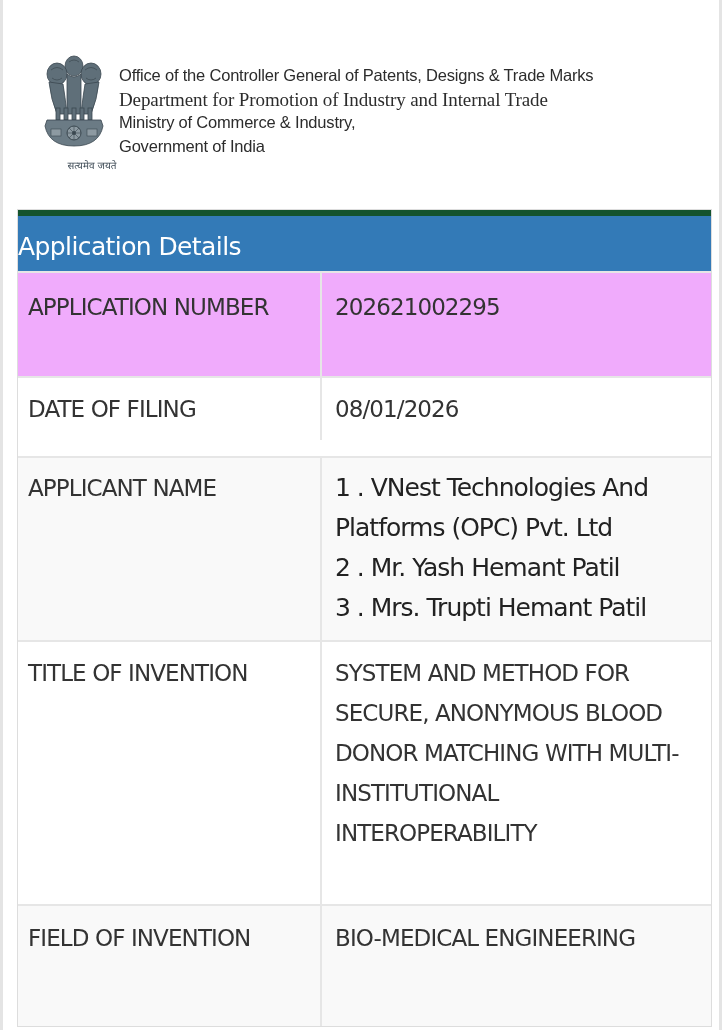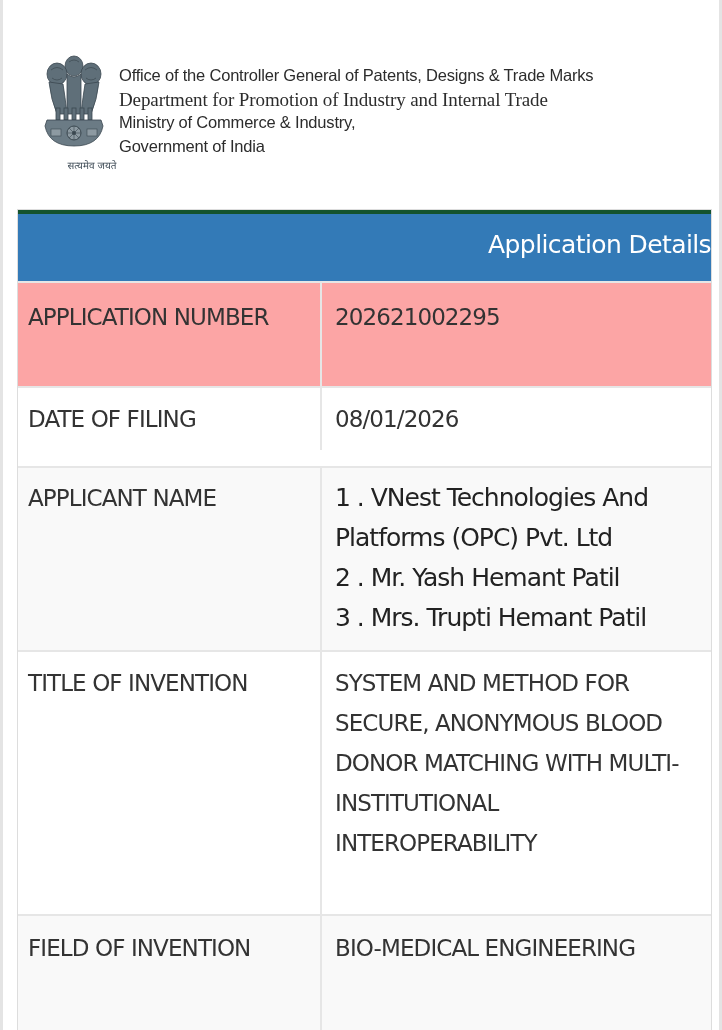--- a/index.html
+++ b/index.html
@@ -69,27 +69,27 @@
       left: 14px;
       top: 209px;
       width: 695px;
       border: 1px solid #dddddd;
       border-collapse: collapse;
       background: #fff;
     }
     .details-title {
       background: #337ab7;
       color: #ffffff;
-      text-align: right;
-      height: 71px;
+      text-align: left;
+      height: 61px;
       line-height: 61px;
       font-family: "DejaVu Sans", sans-serif;
       font-size: 25px;
       letter-spacing: -0.6px;
-      border-top: 4px solid #14532d;
+      border-top: 6px solid #14532d;
     }
     .row {
       display: flex;
       border-top: 2px solid #e6e6e6;
     }
     .row:nth-child(odd) { background: #f9f9f9; }
     .row:nth-child(even) { background: #ffffff; }
     .cell {
       padding: 14px 10px 10px 10px;
       font-family: "DejaVu Sans", sans-serif;
@@ -178,21 +178,21 @@
       <div class="hl serif">Department for Promotion of Industry and Internal Trade</div>
       <div class="hl sans">Ministry of Commerce &amp; Industry,</div>
       <div class="hl sans">Government of India</div>
     </div>
   </div>
 
   <div class="details">
     <div class="details-title">Application Details</div>
 
     <div class="rows">
-      <div class="row row-app-number" style="background:#fca5a5;">
+      <div class="row row-app-number" style="background:#f0abfc;">
         <div class="cell label">APPLICATION NUMBER</div>
         <div class="cell value">202621002295</div>
       </div>
 
 
       <div class="row row-date" style="background:#ffffff;">
         <div class="cell label">DATE OF FILING</div>
         <div class="cell value">08/01/2026</div>
       </div>
 

